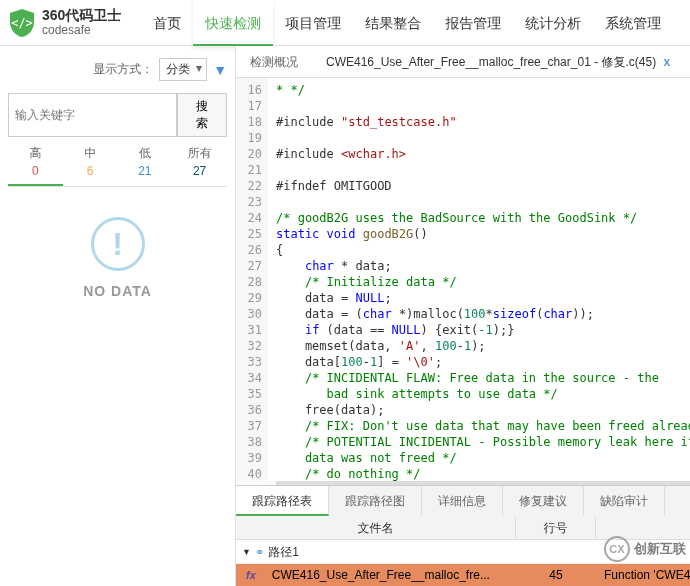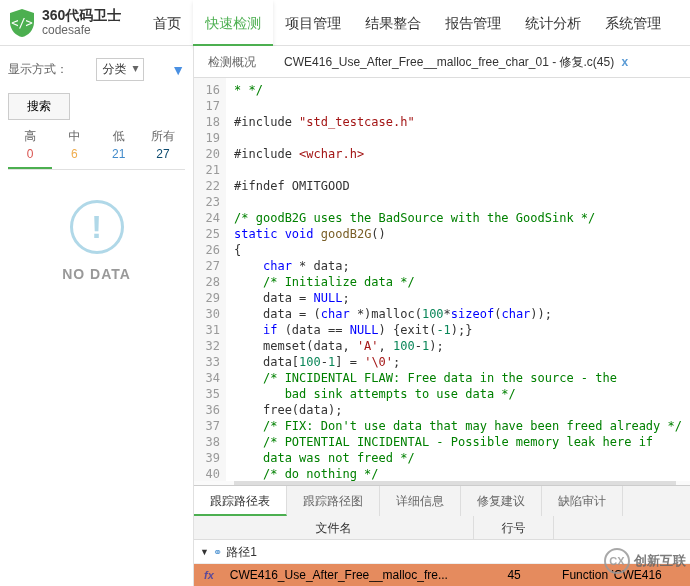--- a/index.html
+++ b/index.html
@@ -15,21 +15,21 @@
     .nav { display: flex; }
     .nav-item { padding: 0 12px; height: 46px; line-height: 46px; font-size: 14px; color: #333; cursor: pointer; }
     .nav-item.active { color: #4CAF50; border-bottom: 2px solid #4CAF50; box-shadow: 0 2px 4px rgba(0,0,0,0.1); }
     
     
     .main { display: flex; height: calc(100% - 46px); }
     .left-panel { width: 260px; border-right: 1px solid #e0e0e0; padding: 8px; }
     .right-panel { flex: 1; display: flex; flex-direction: column; background: #fafafa; }
     
     
-    .filter-row { display: flex; align-items: center; gap: 6px; margin-bottom: 8px; justify-content: space-between; padding: 4px 0; }
+    .filter-row { display: flex; align-items: center; gap: 6px; margin-bottom: 8px; justify-content: flex-end; padding: 4px 0; }
     .filter-label { font-size: 12px; color: #666; }
     .select-box { border: 1px solid #ccc; padding: 2px 16px 2px 6px; font-size: 12px; background: #fff; position: relative; }
     .select-box::after { content: '▾'; position: absolute; right: 4px; color: #666; }
     .funnel-icon { color: #4a90e2; font-size: 14px; cursor: pointer; }
     
     .search-row { display: flex; margin-bottom: 0; }
     .search-input { flex: 1; border: 1px solid #ccc; padding: 4px 6px; font-size: 12px; }
     .search-btn { padding: 4px 18px; border: 1px solid #ccc; background: #f7f7f7; cursor: pointer; font-size: 12px; }
     
     .sev-tabs { display: flex; border-bottom: 1px solid #e0e0e0; }
@@ -82,21 +82,21 @@
     .tri { font-size: 9px; color: #333; }
     .path-icon { color: #5b9bd5; font-size: 11px; }
     
     .highlight-row { display: flex; height: 22px; line-height: 22px; font-size: 12px; background: #e58b5e; color: #000; }
     .hl-file { width: 280px; padding-left: 10px; display: flex; align-items: center; gap: 16px; overflow: hidden; }
     .hl-line { width: 80px; text-align: center; }
     .hl-desc { flex: 1; padding-left: 8px; overflow: hidden; white-space: nowrap; }
     .fx-icon { color: #5b4a9a; font-style: italic; font-size: 11px; font-weight: bold; }
     
     
-    .watermark { position: absolute; bottom: 12px; right: 4px; display: flex; align-items: center; gap: 4px; opacity: 0.85; }
+    .watermark { position: absolute; bottom: 24px; right: 4px; display: flex; align-items: center; gap: 4px; opacity: 0.85; }
     .wm-circle { width: 26px; height: 26px; border: 2px solid #999; border-radius: 50%; display: flex; align-items: center; justify-content: center; font-size: 11px; font-weight: bold; color: #999; }
     .wm-text { font-size: 13px; color: #666; font-weight: bold; }
   </style>
 </head>
 <body>
 
 <div class="header">
   <div class="logo">
     <svg class="logo-icon" viewBox="0 0 28 30">
       <path d="M14 1 L26 5 L26 14 C26 22 20 28 14 29 C8 28 2 22 2 14 L2 5 Z" fill="#4CAF50"></path>
@@ -120,20 +120,21 @@
 
 <div class="main">
 
   <div class="left-panel">
     <div class="filter-row">
       <span class="filter-label">显示方式：</span>
       <span class="select-box">分类</span>
       <span class="funnel-icon">▼</span>
     </div>
     <div class="search-row">
+      <input class="search-input" placeholder="输入关键字" style="">
       <button class="search-btn">搜索</button>
     </div>
     <div class="sev-tabs">
       <div class="sev-tab active">
         <div class="sev-label">高</div>
         <div class="sev-count c-red">0</div>
       </div>
       <div class="sev-tab">
         <div class="sev-label">中</div>
         <div class="sev-count c-orange">6</div>

